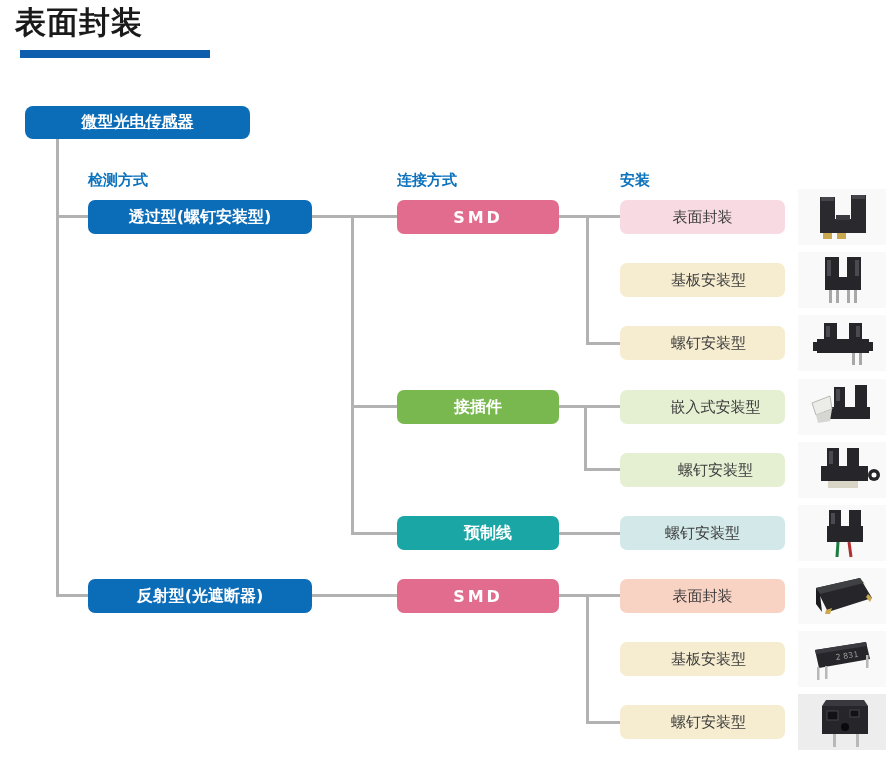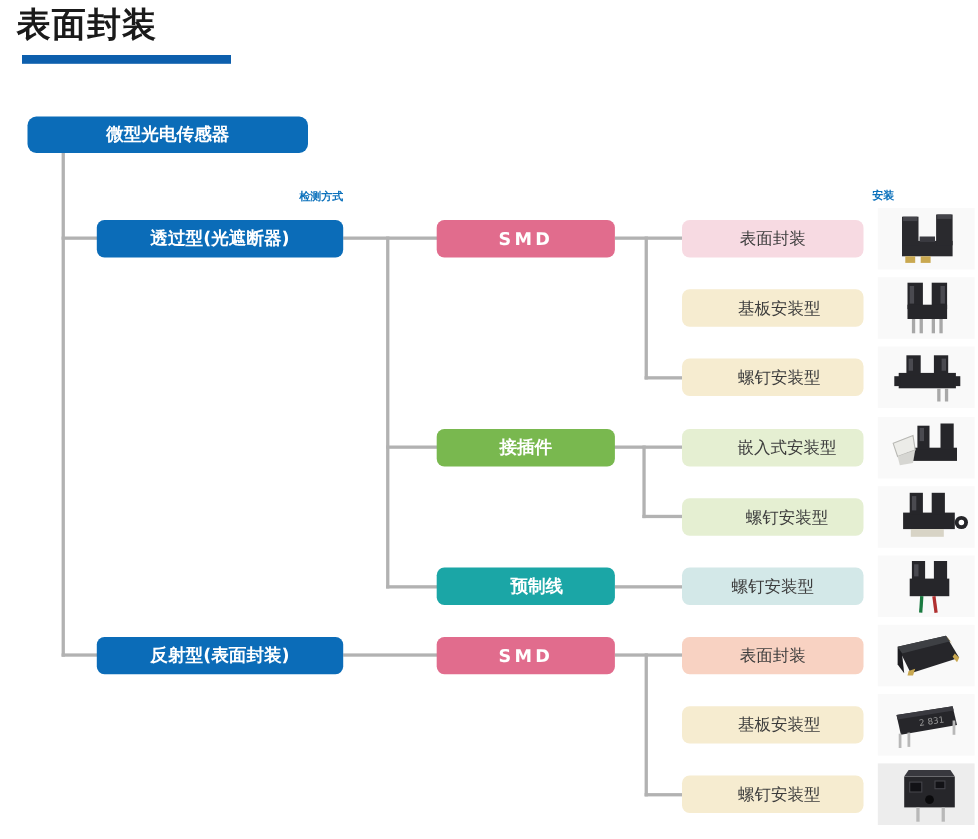--- a/index.html
+++ b/index.html
@@ -2,21 +2,21 @@
 <html><head>
 <meta charset="utf-8">
 <style>
   html,body{margin:0;padding:0;background:#ffffff;}
   body{font-family:"DejaVu Sans","Liberation Sans",sans-serif;}
   .canvas{position:relative;width:889px;height:763px;background:#ffffff;overflow:hidden;}
 
   .page-title{position:absolute;left:15px;top:2px;font-size:31px;font-weight:900;color:#1a1a1a;letter-spacing:1px;}
   .title-underline{position:absolute;left:20px;top:50px;width:190px;height:8px;background:#0d5fad;}
 
-  .hdr{position:absolute;height:20px;line-height:20px;text-align:right;color:#0d72bc;font-weight:bold;font-size:10px;}
+  .hdr{position:absolute;height:20px;line-height:20px;text-align:left;color:#0d72bc;font-weight:bold;font-size:15px;}
 
   .box{position:absolute;height:34px;display:flex;align-items:center;justify-content:center;border-radius:7px;box-sizing:border-box;}
   .box.solid{color:#ffffff;font-weight:bold;font-size:16px;}
   .box.tint{color:#3c3c3c;font-size:15px;}
   .root{height:33px;border-radius:8px;}
   .blue{background:#0b6cb8;}
   .pink{background:#e16c8d;letter-spacing:3px;}
   .green{background:#79b84f;text-align:right;}
   .teal{background:#1ba6a6;}
   .lp{background:#f7dae2;}
@@ -33,21 +33,22 @@
 </style>
 </head>
 <body>
 
 <div class="canvas">
 
   <div class="page-title">表面封装</div>
   <div class="title-underline"></div>
 
   <div class="hdr" style="left:88px;top:170px;width:224px;">检测方式</div>
-  <div class="hdr" style="left:648px;top:170px;width:165px;font-family:Liberation Mono, monospace;">安装</div>
+  <div class="hdr" style="left:397px;top:170px;width:162px;">连接方式</div>
+  <div class="hdr" style="left:620px;top:170px;width:165px;">安装</div>
 
   <div class="vline" style="left:56px;top:139px;height:458px;"></div>
   <div class="hline" style="left:56px;top:215px;width:34px;"></div>
   <div class="hline" style="left:56px;top:594px;width:34px;"></div>
 
   <div class="hline" style="left:312px;top:215px;width:86px;"></div>
   <div class="vline" style="left:351px;top:215px;height:320px;"></div>
   <div class="hline" style="left:351px;top:405px;width:47px;"></div>
   <div class="hline" style="left:351px;top:532px;width:47px;"></div>
 
@@ -59,24 +60,24 @@
   <div class="vline" style="left:584px;top:405px;height:66px;"></div>
   <div class="hline" style="left:584px;top:468px;width:37px;"></div>
 
   <div class="hline" style="left:559px;top:532px;width:62px;"></div>
 
   <div class="hline" style="left:312px;top:594px;width:86px;"></div>
   <div class="hline" style="left:559px;top:594px;width:62px;"></div>
   <div class="vline" style="left:586px;top:594px;height:130px;"></div>
   <div class="hline" style="left:586px;top:721px;width:35px;"></div>
 
-  <div class="box solid blue root" style="left:25px;top:106px;width:255px;">微型光电传感器</div>
+  <div class="box solid blue root" style="left:25px;top:106px;width:225px;text-decoration:underline;">微型光电传感器</div>
 
-  <div class="box solid blue" style="left:88px;top:200px;width:224px;">透过型(光遮断器)</div>
-  <div class="box solid blue" style="left:88px;top:579px;width:224px;">反射型(表面封装)</div>
+  <div class="box solid blue" style="left:88px;top:200px;width:224px;">透过型(螺钉安装型)</div>
+  <div class="box solid blue" style="left:88px;top:579px;width:224px;">反射型(光遮断器)</div>
 
   <div class="box solid pink" style="left:397px;top:200px;width:162px;">SMD</div>
   <div class="box solid green" style="left:397px;top:390px;width:162px;">接插件</div>
   <div class="box solid teal" style="left:397px;top:516px;width:162px;padding-left:20px;">预制线</div>
   <div class="box solid pink" style="left:397px;top:579px;width:162px;">SMD</div>
 
   <div class="box tint lp" style="left:620px;top:200px;width:165px;">表面封装</div>
   <div class="box tint cr" style="left:620px;top:263px;width:165px;">基板安装型</div>
   <div class="box tint cr" style="left:620px;top:326px;width:165px;">螺钉安装型</div>
   <div class="box tint lg" style="left:620px;top:390px;width:165px;">嵌入式安装型</div>

